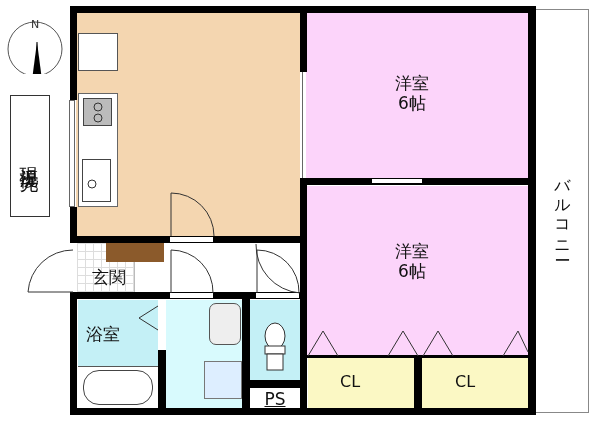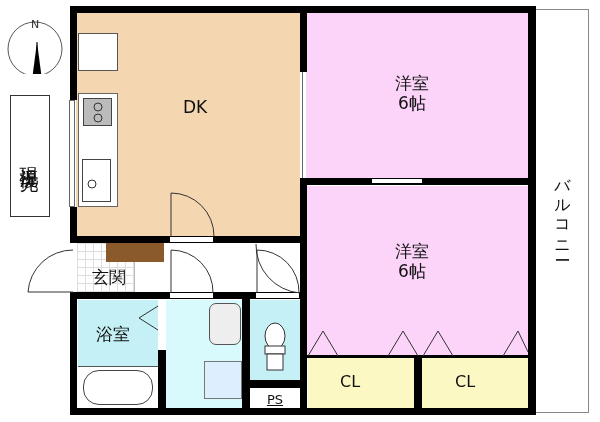--- a/index.html
+++ b/index.html
@@ -50,21 +50,21 @@
 
 <div class="abs" style="left:250px;top:300px;width:50px;height:80px;background:#c4f0f6;"></div>
 <div class="abs" style="left:262px;top:322px;width:26px;height:50px;">
   <svg width="26" height="52">
       <ellipse cx="13" cy="14" rx="10" ry="13" fill="#fff" stroke="#333"></ellipse>
       <rect x="3" y="24" width="20" height="8" fill="#fff" stroke="#333"></rect>
       <rect x="5" y="32" width="16" height="16" fill="#fff" stroke="#333"></rect>
     </svg>
 </div>
 <div class="abs" style="left:250px;top:388px;width:50px;height:22px;background:#fff;display:flex;align-items:center;justify-content:center;">
-  <span style="font-size:13px;text-decoration:underline;">PS</span>
+  <span style="font-size:17px;text-decoration:underline;">PS</span>
 </div>
 
 <div class="abs" style="left:78px;top:33px;width:40px;height:38px;background:#fff;border:1px solid #555;"></div>
 <div class="abs" style="left:78px;top:93px;width:40px;height:114px;background:#fff;border:1px solid #666;"></div>
 <div class="abs" style="left:83px;top:98px;width:29px;height:28px;background:#bbb;border:1px solid #444;">
   <svg width="29" height="28">
       <circle cx="14" cy="8" r="4" fill="none" stroke="#333"></circle>
       <circle cx="14" cy="19" r="4" fill="none" stroke="#333"></circle>
     </svg>
 </div>
@@ -108,26 +108,25 @@
     <path d="M308 356 L323 331 L338 356 M388 356 L403 331 L418 356"></path>
     <path d="M423 356 L438 331 L453 356 M503 356 L518 331 L528 352"></path>
   </g>
 </svg>
 
 <div class="abs" style="left:536px;top:9px;width:53px;height:404px;border:1px solid #888;border-left:none;background:#fff;display:flex;align-items:center;justify-content:center;">
   <span class="vtext" style="font-size:16px;">バルコニー</span>
 </div>
 
 <div class="room-label" style="left:160px;top:98px;width:70px;">
-  <div>DK</div>
 </div>
 <div class="room-label" style="left:377px;top:74px;width:70px;">
   <div>洋室</div>
   <div>6帖</div>
 </div>
 <div class="room-label" style="left:377px;top:242px;width:70px;">
   <div>洋室</div>
   <div>6帖</div>
 </div>
 <div class="room-label" style="left:92px;top:268px;font-size:17px;">玄関</div>
-<div class="room-label" style="left:96px;top:325px;font-size:17px;">浴室</div>
+<div class="room-label" style="left:86px;top:325px;font-size:17px;">浴室</div>
 <div class="room-label" style="left:340px;top:373px;font-size:16px;">CL</div>
 <div class="room-label" style="left:455px;top:373px;font-size:16px;">CL</div>
 
 </body></html>

